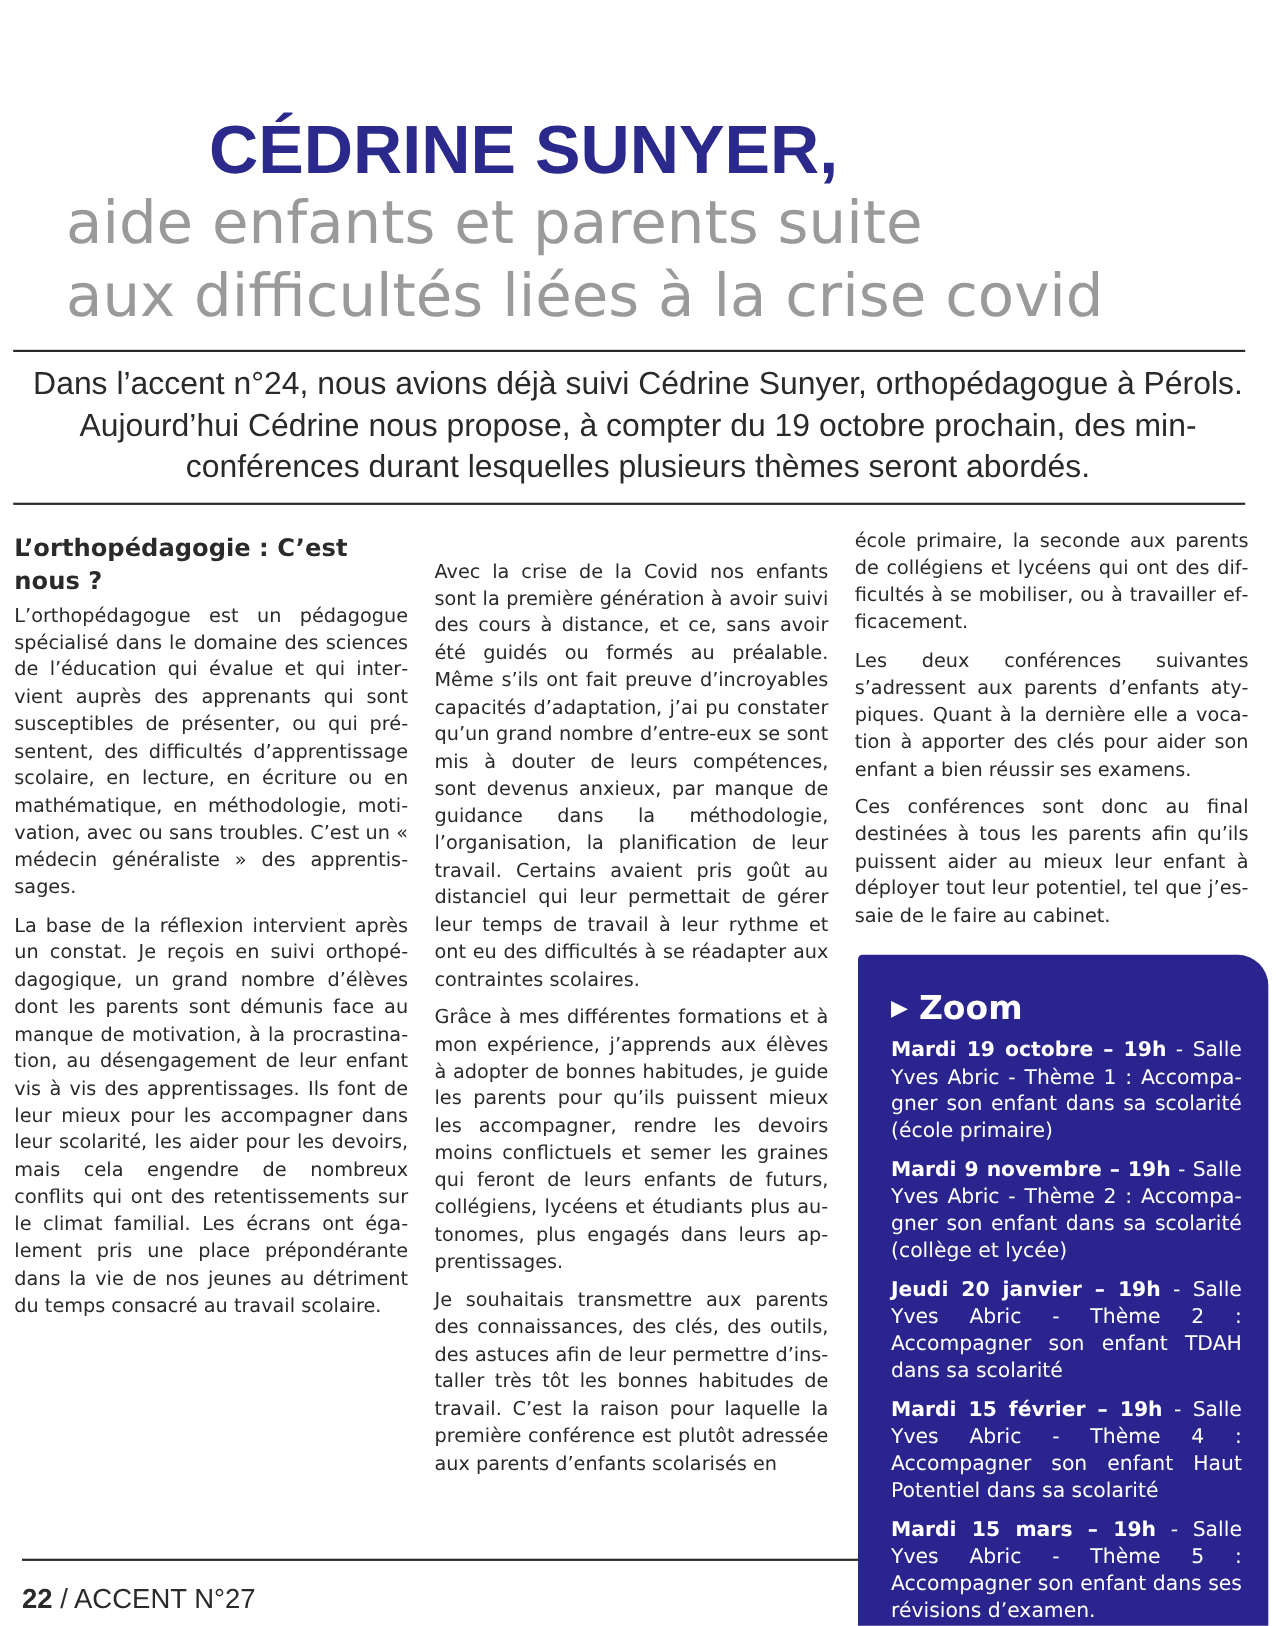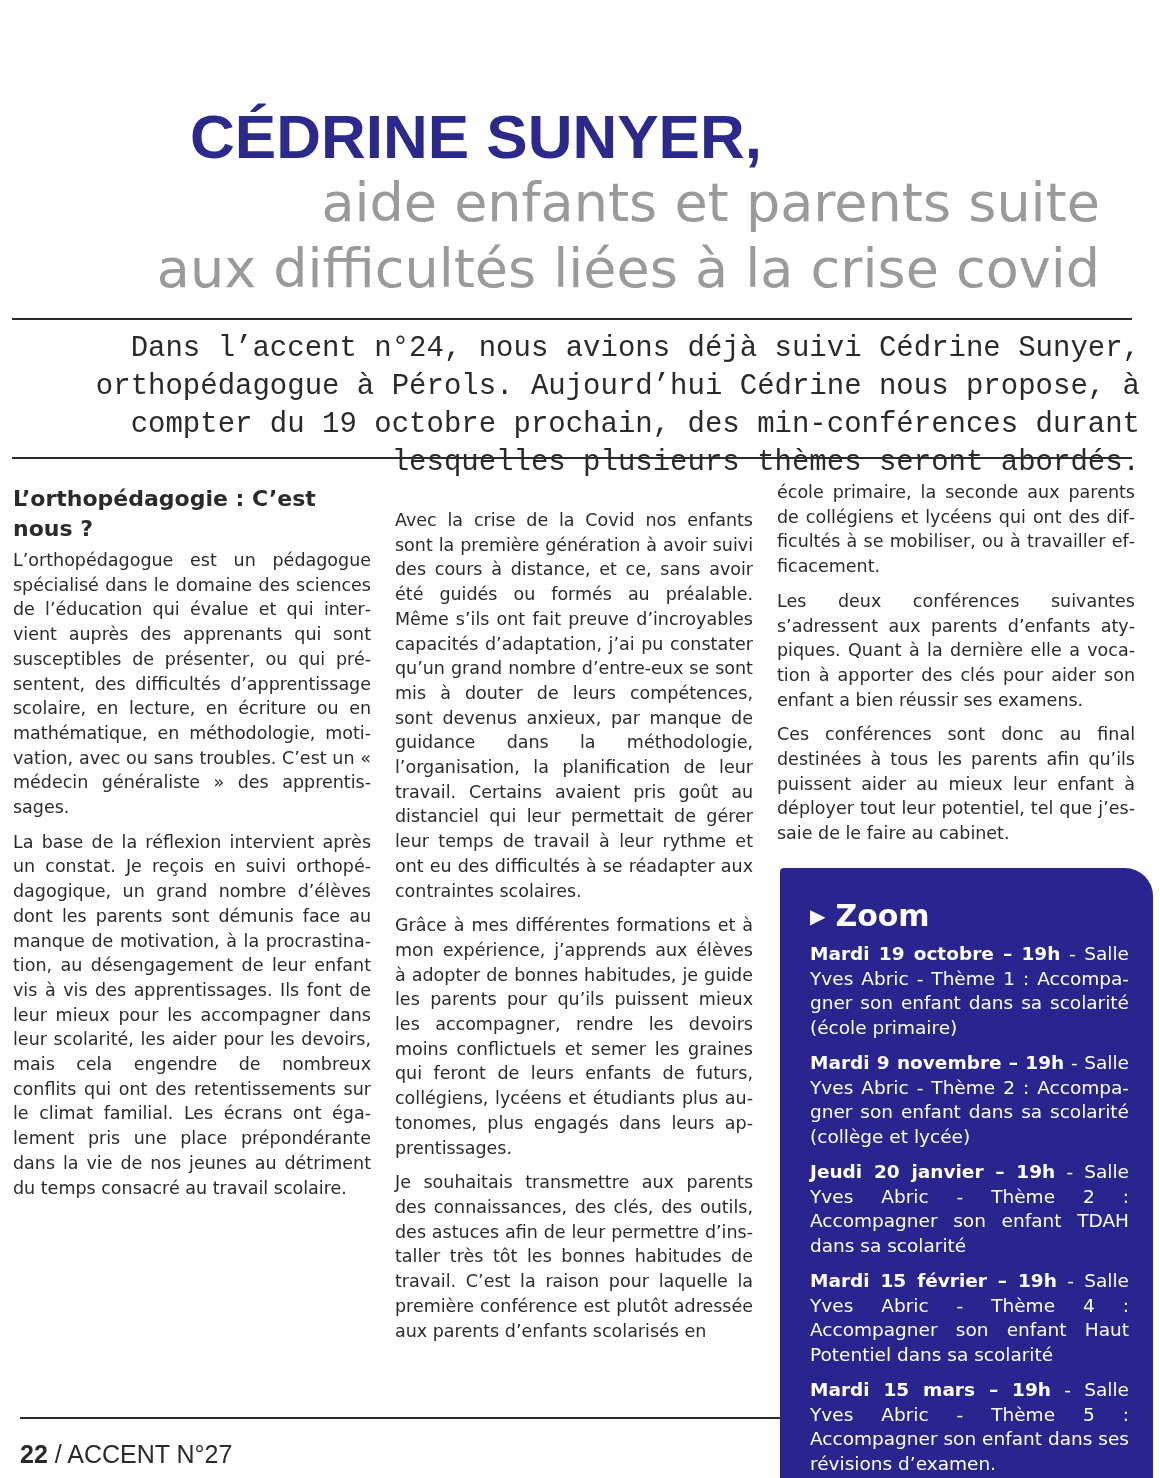--- a/index.html
+++ b/index.html
@@ -1,26 +1,26 @@
 <!DOCTYPE html>
 <html><head>
 <meta charset="utf-8">
 <style>
   html, body { margin: 0; padding: 0; background: #ffffff; }
   body { width: 1160px; height: 1478px; position: relative; overflow: hidden;
          font-family: "DejaVu Sans", sans-serif; color: #2a2a2a; }
   .title { position: absolute; left: 0; width: 952px; top: 100px; text-align: center;
            font-family: "Liberation Sans", sans-serif; font-weight: bold; font-size: 62px;
            color: #2b2a8c; letter-spacing: 0px; margin: 0; line-height: 74px; }
-  .subtitle { position: absolute; left: 60px; width: 1040px; top: 170px; text-align: right;
+  .subtitle { position: absolute; left: 60px; width: 1040px; top: 170px; text-align: left;
               font-family: "DejaVu Sans", sans-serif; font-size: 54px; color: #9a9a9a;
               line-height: 66px; margin: 0; }
   .rule { position: absolute; height: 2px; background: #2a2a2a; }
-  .intro { position: absolute; left: 20px; width: 1120px; top: 330px; text-align: right;
-           font-family: Liberation Mono, monospace; font-size: 29px; line-height: 38px;
+  .intro { position: absolute; left: 20px; width: 1120px; top: 330px; text-align: center;
+           font-family: Liberation Sans, sans-serif; font-size: 29px; line-height: 38px;
            color: #2a2a2a; margin: 0; }
   .col { position: absolute; top: 484px; font-size: 17.5px; line-height: 24.7px; }
   .col p { margin: 0 0 10px 0; text-align: justify; hyphens: manual; }
   .col h2 { margin: 0 0 4px 0; font-size: 22px; line-height: 30px; font-weight: bold; color: #2a2a2a; }
   .col1 { left: 13px; width: 358px; }
   .col2 { left: 395px; width: 358px; top: 482px; margin-top: 26px; }
   .col3 { left: 777px; width: 358px; top: 480px; }
   .zoom-box { position: absolute; left: 780px; top: 868px; width: 373px; height: 770px;
               background: #2a248e; border-radius: 4px 28px 4px 28px; color: #ffffff;
               box-sizing: border-box; padding: 30px 24px 0 30px; }

